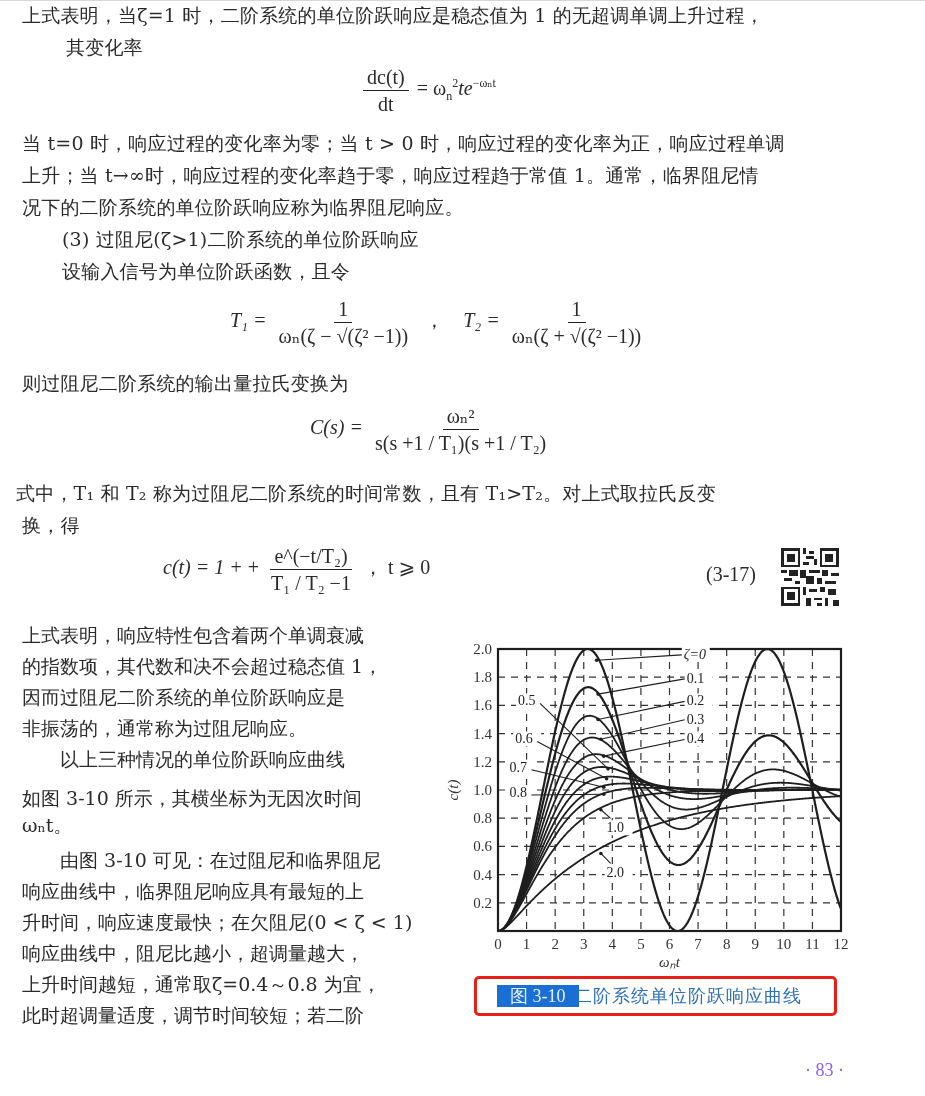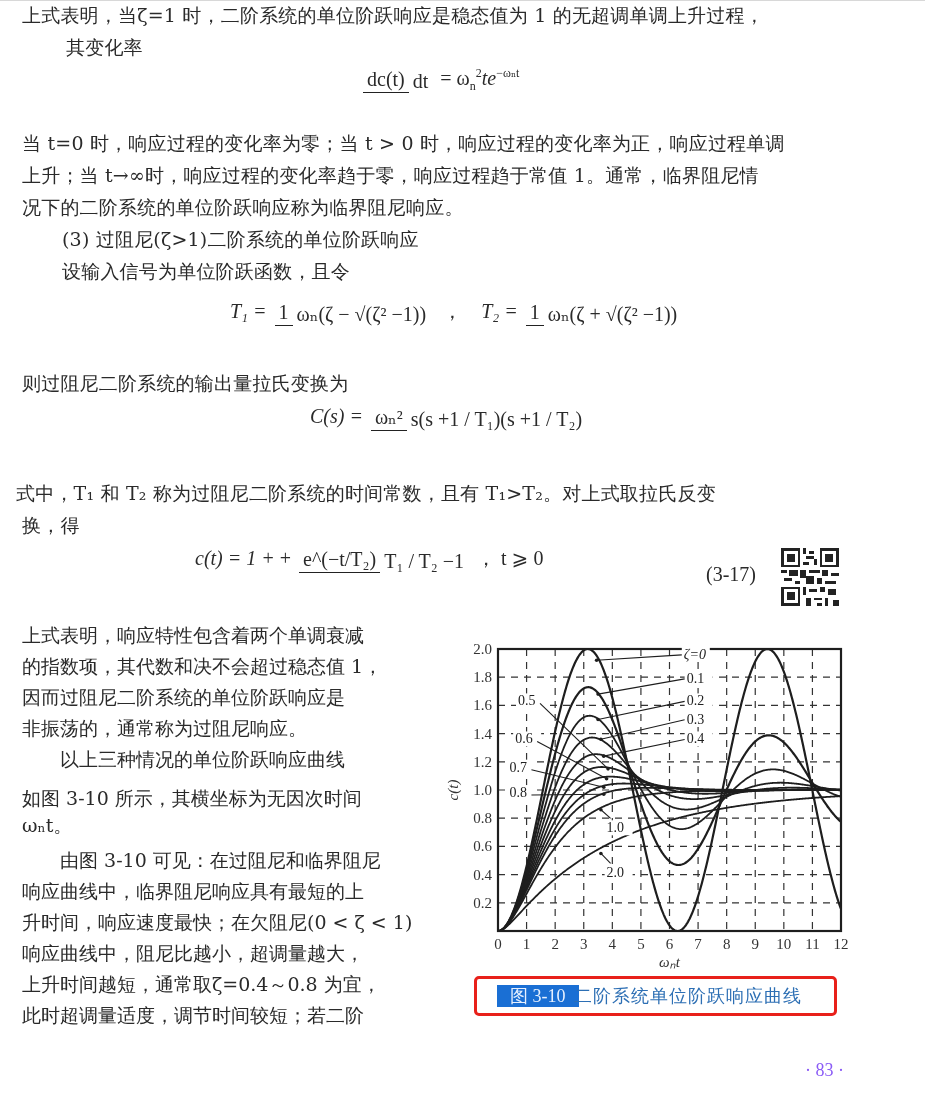--- a/index.html
+++ b/index.html
@@ -2,21 +2,21 @@
 <html><head>
 <meta charset="utf-8">
 <style>
   html, body { margin:0; padding:0; background:#ffffff; }
   body { width:925px; height:1096px; position:relative; overflow:hidden;
          font-family:"DejaVu Serif","Liberation Serif",serif; color:#2a2a2a; }
   .topline { position:absolute; left:0; top:0; width:925px; height:1px; background:#d8d8d8; }
   .p { position:absolute; font-size:19px; line-height:30px; white-space:nowrap; letter-spacing:0.2px; }
   .eq { position:absolute; font-family:"Liberation Serif","DejaVu Serif",serif; font-size:20px; white-space:nowrap; }
   .eq i { font-style:italic; }
-  .frac { display:inline-flex; flex-direction:row; align-items:center; vertical-align:middle; margin:0 3px; }
+  .frac { display:inline-flex; flex-direction:column; align-items:center; vertical-align:middle; margin:0 3px; }
   .frac .num { padding:0 4px 2px 4px; border-bottom:1.4px solid #222; line-height:22px; }
   .frac .den { padding:2px 4px 0 4px; line-height:22px; }
   sup, sub { font-size:12px; }
   .eqno { position:absolute; font-family:"Liberation Serif",serif; font-size:20px; }
   .col { position:absolute; font-size:19px; line-height:31px; white-space:nowrap; }
   .qr { position:absolute; left:780px; top:548px; width:60px; height:58px; }
   .chart { position:absolute; left:440px; top:636px; }
   .caption-box { position:absolute; left:474px; top:976px; width:363px; height:40px;
                  border:3px solid #e8201a; border-radius:5px; box-sizing:border-box; }
   .caption-num { position:absolute; left:497px; top:985px; background:#1a6fd4; color:#e6f0ff;
@@ -66,21 +66,21 @@
   <i>C(s) =</i>
   <span class="frac">
       <span class="num">ωₙ²</span>
       <span class="den">s(s +1 / T₁)(s +1 / T₂)</span>
     </span>
 </div>
 
 <div class="p" style="left:16px;top:478px;">式中，T₁ 和 T₂ 称为过阻尼二阶系统的时间常数，且有 T₁&gt;T₂。对上式取拉氏反变</div>
 <div class="p" style="left:22px;top:510px;">换，得</div>
 
-<div class="eq" style="left:163px;top:545px;margin-left:32px;">
+<div class="eq" style="left:163px;top:545px;">
   <i>c(t) = 1 +</i>
   <span>+</span>
   <span class="frac">
       <span class="num">e^(−t/T₂)</span>
       <span class="den">T₁ / T₂ −1</span>
     </span>
   <span>，  t ⩾ 0</span>
 </div>
 <div class="eqno" style="left:706px;top:563px;font-family:Liberation Serif, serif;">(3-17)</div>
 

